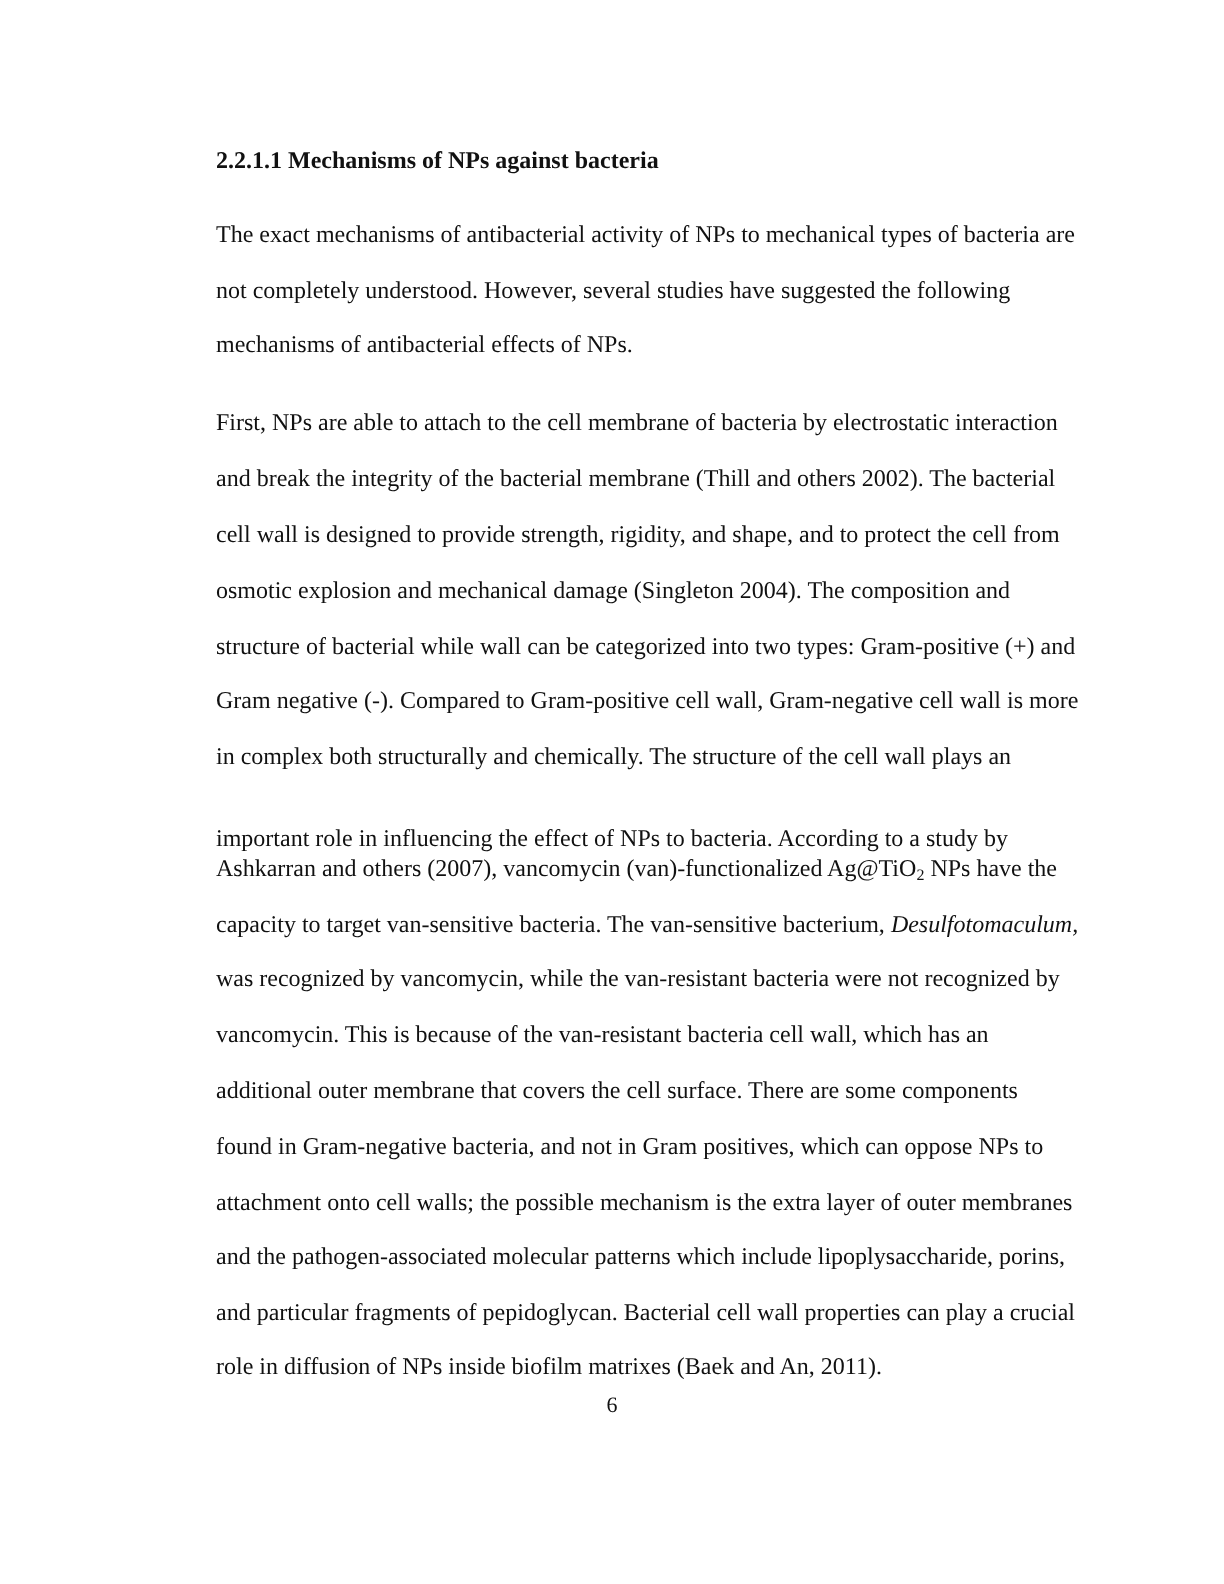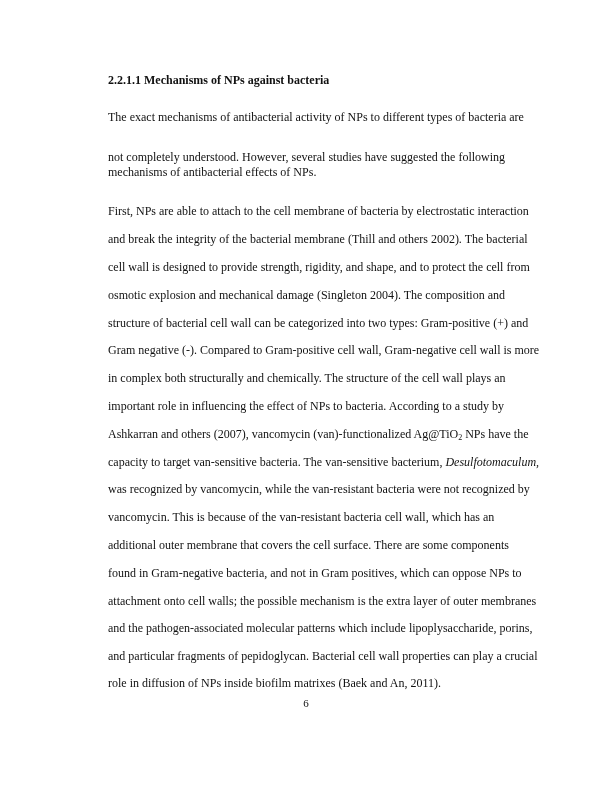--- a/index.html
+++ b/index.html
@@ -10,34 +10,34 @@
   .pnum { position: absolute; left: 0; width: 612px; text-align: center; font-size: 11px; }
   sub { font-size: 8px; vertical-align: -2px; line-height: 0; }
   i { font-style: italic; margin-top: 16px; }
 </style>
 </head>
 <body>
 
 <div class="line heading" style="top:73px;">2.2.1.1 Mechanisms of NPs against bacteria</div>
 
 <div>
-  <div class="line" style="top:110px;">The exact mechanisms of antibacterial activity of NPs to different types of bacteria are</div>
-  <div class="line" style="top:138px;margin-top:12px;">not completely understood. However, several studies have suggested the following</div>
+  <div class="line" style="top:110px;">The exact mechanisms of antibacterial activity of NPs to mechanical types of bacteria are</div>
+  <div class="line" style="top:138px;">not completely understood. However, several studies have suggested the following</div>
   <div class="line" style="top:165px;">mechanisms of antibacterial effects of NPs.</div>
 </div>
 
 <div>
   <div class="line" style="top:204px;">First, NPs are able to attach to the cell membrane of bacteria by electrostatic interaction</div>
   <div class="line" style="top:232px;">and break the integrity of the bacterial membrane (Thill and others 2002). The bacterial</div>
   <div class="line" style="top:260px;">cell wall is designed to provide strength, rigidity, and shape, and to protect the cell from</div>
   <div class="line" style="top:288px;">osmotic explosion and mechanical damage (Singleton 2004). The composition and</div>
-  <div class="line" style="top:316px;">structure of bacterial cell wall can be categorized into two types: Gram-positive (+) and</div>
+  <div class="line" style="top:316px;">structure of bacterial while wall can be categorized into two types: Gram-positive (+) and</div>
   <div class="line" style="top:343px;text-align:right;">Gram negative (-). Compared to Gram-positive cell wall, Gram-negative cell wall is more</div>
   <div class="line" style="top:371px;">in complex both structurally and chemically. The structure of the cell wall plays an</div>
-  <div class="line" style="top:399px;text-align:right;">important role in influencing the effect of NPs to bacteria. According to a study by</div>
+  <div class="line" style="top:412px;text-align:right;">important role in influencing the effect of NPs to bacteria. According to a study by</div>
   <div class="line" style="top:427px;">
     <span>Ashkarran and others (2007), vancomycin (van)-functionalized Ag@TiO</span><sub>2</sub><span> NPs have the</span>
   </div>
   <div class="line" style="top:455px;">
     <span>capacity to target van-sensitive bacteria. The van-sensitive bacterium, </span><i>Desulfotomaculum,</i>
   </div>
   <div class="line" style="top:482px;">was recognized by vancomycin, while the van-resistant bacteria were not recognized by</div>
   <div class="line" style="top:510px;">vancomycin. This is because of the van-resistant bacteria cell wall, which has an</div>
   <div class="line" style="top:538px;">additional outer membrane that covers the cell surface. There are some components</div>
   <div class="line" style="top:566px;">found in Gram-negative bacteria, and not in Gram positives, which can oppose NPs to</div>

